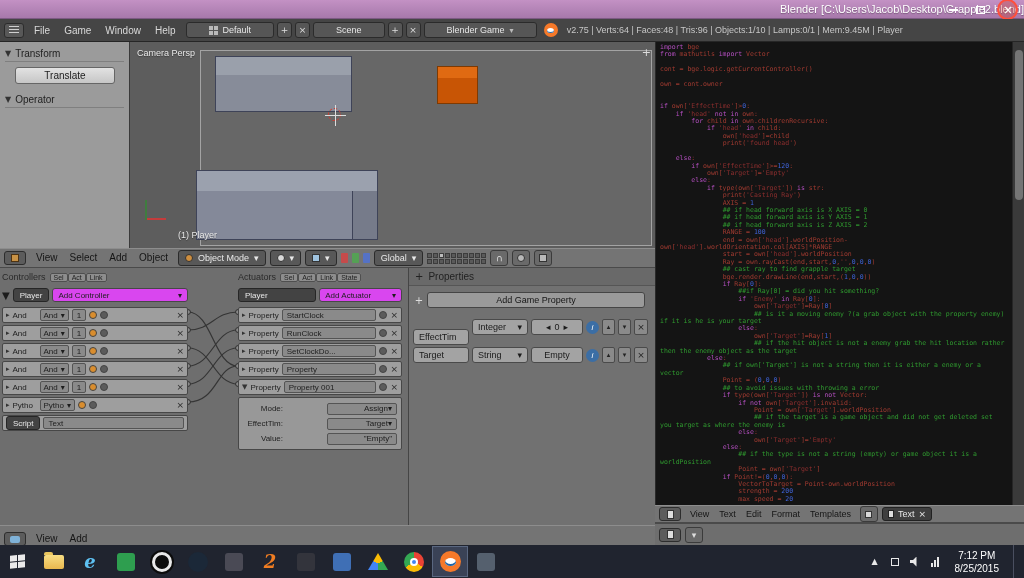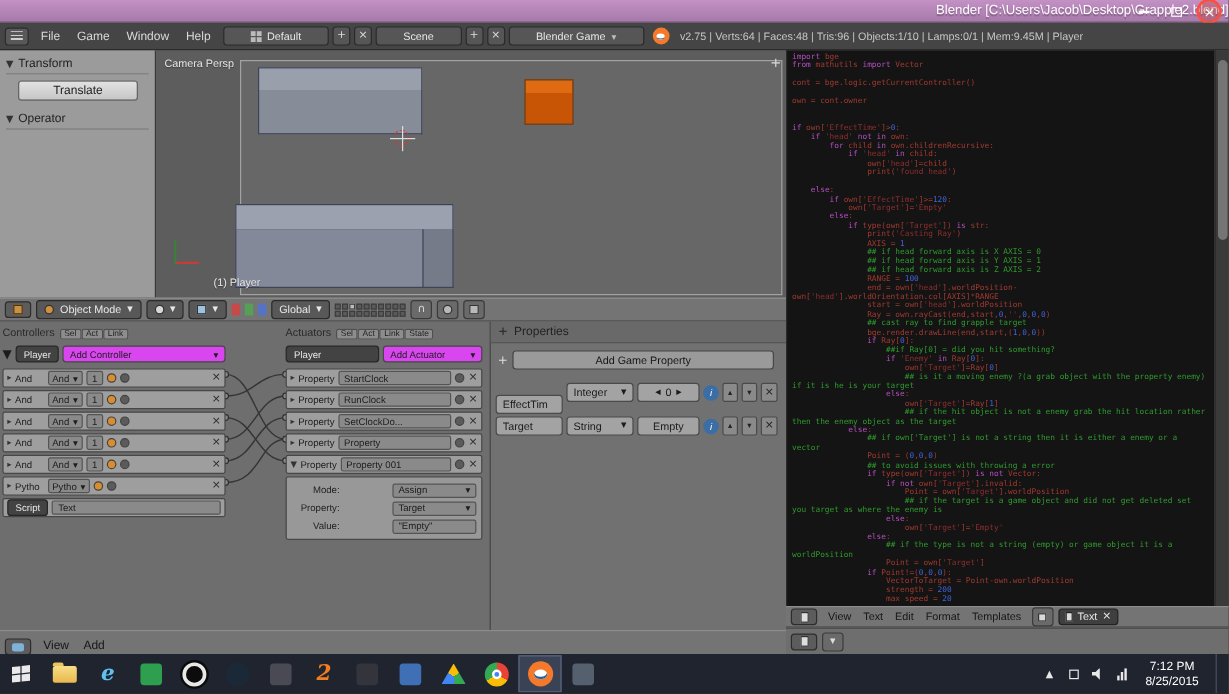--- a/index.html
+++ b/index.html
@@ -84,21 +84,21 @@
   .b-dd{background:#8a8a8a;border:1px solid #545454;border-radius:2px;padding:0 3px;display:inline-flex;align-items:center;gap:3px;height:12px;}
   .b-num{background:#8a8a8a;border:1px solid #545454;border-radius:2px;padding:0 4px;height:12px;display:inline-flex;align-items:center;}
   .b-field{flex:1;background:#8a8a8a;border:1px solid #545454;border-radius:2px;padding:0 4px;height:12px;display:inline-flex;align-items:center;}
   .dot{width:8px;height:8px;border-radius:50%;border:1px solid #444;}
   .dot.orange{background:#d98d2e;}
   .dot.dark{background:#5b5b5b;}
   .bx{margin-left:auto;color:#2c2c2c;font-size:9px;}
   .brick-detail{background:#989898;border:1px solid #474747;border-radius:2px;padding:3px 4px;margin-bottom:2px;}
   .det-row{display:flex;align-items:center;gap:4px;height:15px;font-size:8px;}
   .det-row .lbl{width:40px;text-align:right;color:#222;}
-  .det-row .fld{flex:1;background:#8a8a8a;border:1px solid #545454;border-radius:2px;height:12px;display:inline-flex;align-items:center;justify-content:space-between;padding:0 4px;margin-left:40px;}
+  .det-row .fld{flex:1;background:#8a8a8a;border:1px solid #545454;border-radius:2px;height:12px;display:inline-flex;align-items:center;justify-content:flex-end;padding:0 4px;margin-left:40px;}
 
   
   #props{position:absolute;left:408px;top:0;width:247px;height:257px;background:#717171;border-left:1px solid #454545;}
   #props-head{height:18px;background:#696969;border-bottom:1px solid #555;display:flex;align-items:center;gap:5px;padding:0 6px;color:#222;font-size:10px;}
   #add-prop{position:absolute;left:18px;top:24px;width:218px;height:16px;background:#9a9a9a;border:1px solid #454545;border-radius:3px;display:flex;align-items:center;justify-content:center;font-size:9px;color:#151515;}
   #plus-circ{position:absolute;left:4px;top:24px;width:12px;height:16px;display:flex;align-items:center;justify-content:center;color:#ddd;font-size:10px;}
   .prow{position:absolute;left:4px;width:239px;height:18px;display:flex;align-items:center;gap:3px;font-size:9px;}
   .pfield{background:#a3a3a3;border:1px solid #4a4a4a;border-radius:3px;height:16px;display:inline-flex;align-items:center;padding:0 5px;color:#1a1a1a;}
   .pdd{justify-content:space-between;gap:4px;}
   .info-circ{width:13px;height:13px;border-radius:50%;background:#3b6ea5;color:#fff;font-size:8px;display:inline-flex;align-items:center;justify-content:center;font-style:italic;}
@@ -222,20 +222,21 @@
     <div id="axis-y"></div>
     <span class="vp-label" style="left:7px;top:6px;">Camera Persp</span>
     <span class="vp-label" style="left:48px;top:188px;">(1) Player</span>
     <span id="vp-plus" class="sym">+</span>
   </div>
 
   <div id="vp-header" class="editor-header menubar">
     <span class="etype-btn">
         <span class="cube"></span>
       </span>
+    <span><span class="menu-item">View</span><span class="menu-item">Select</span><span class="menu-item">Add</span><span class="menu-item">Object</span></span>
     <span class="dd-dark">
       <span class="dot-ic" style="background:#cf8f3f;"></span>
       <span>Object Mode</span>
       <span class="chev sym">▾</span>
     </span>
     <span class="dd-dark">
       <span class="dot-ic"></span>
       <span class="chev sym">▾</span>
     </span>
     <span class="dd-dark">
@@ -447,21 +448,21 @@
           </div>
           <div class="brick-detail">
             <div class="det-row">
               <span class="lbl">Mode:</span>
               <span class="fld">
                 <span>Assign</span>
                 <span class="sym">▾</span>
               </span>
             </div>
             <div class="det-row">
-              <span class="lbl">Property:</span>
+              <span class="lbl">EffectTim:</span>
               <span class="fld">
                 <span>Target</span>
                 <span class="sym">▾</span>
               </span>
             </div>
             <div class="det-row">
               <span class="lbl">Value:</span>
               <span class="fld">
                 <span>"Empty"</span>
               </span>

